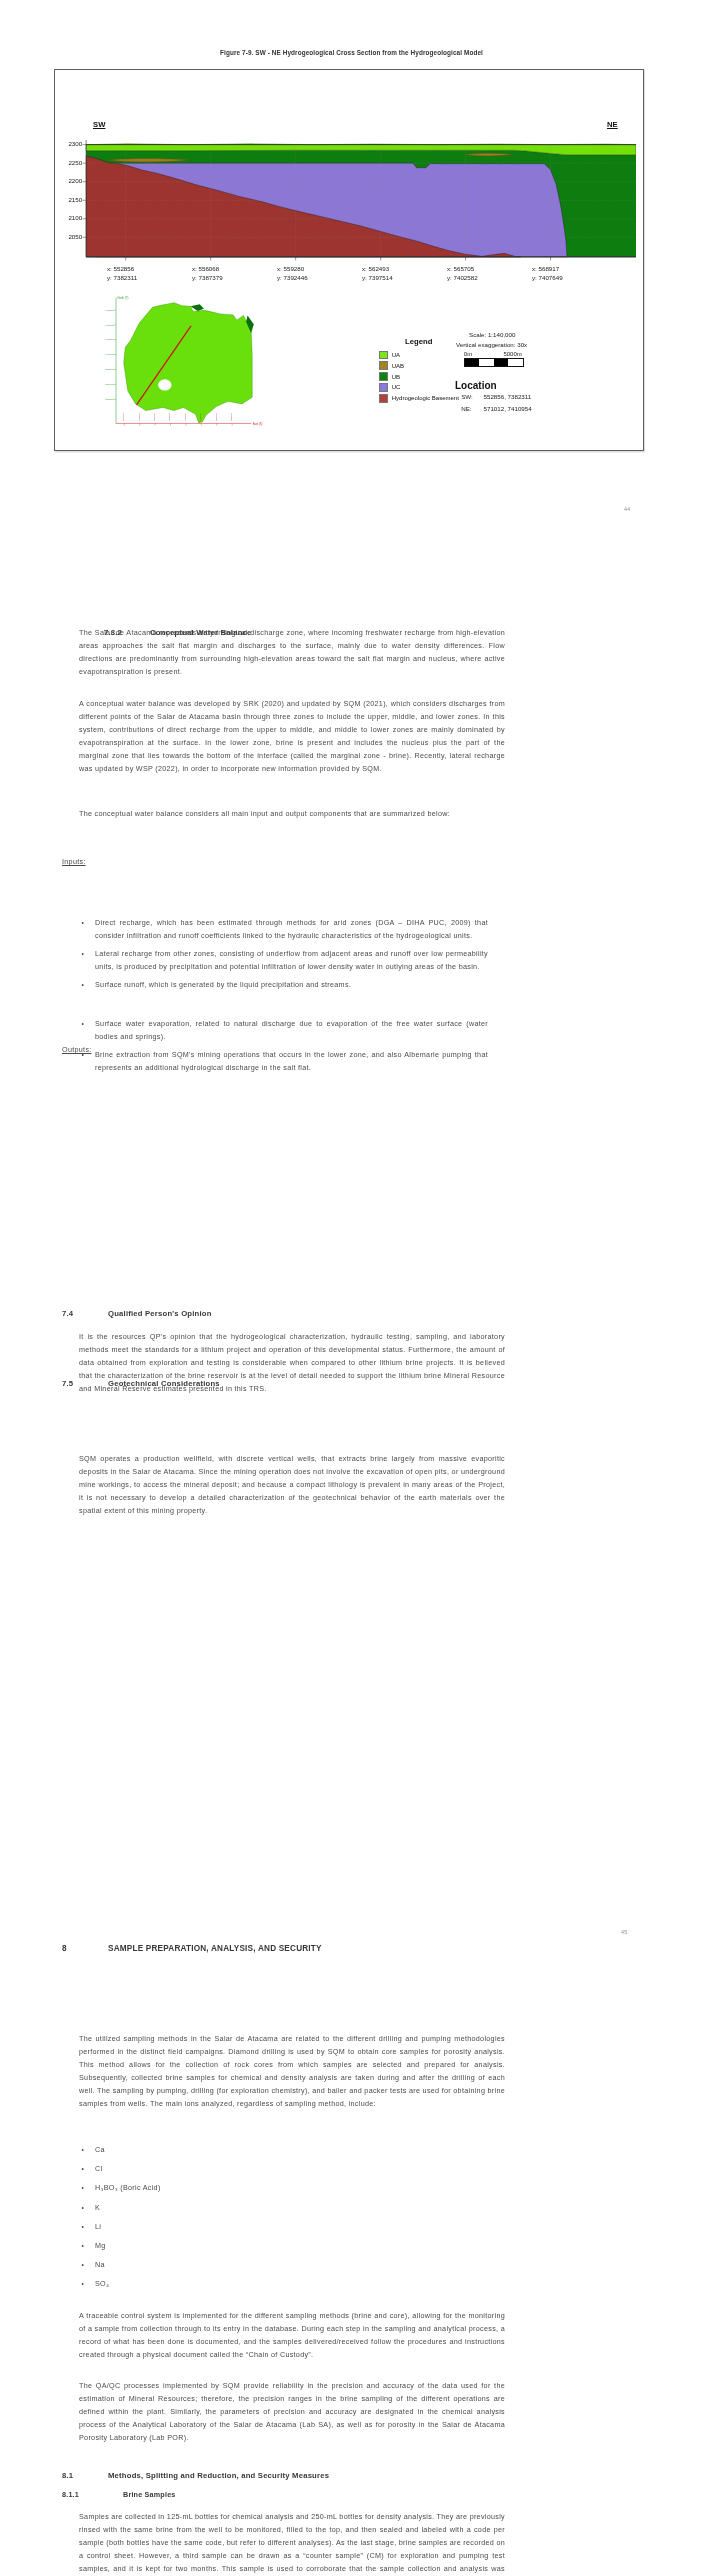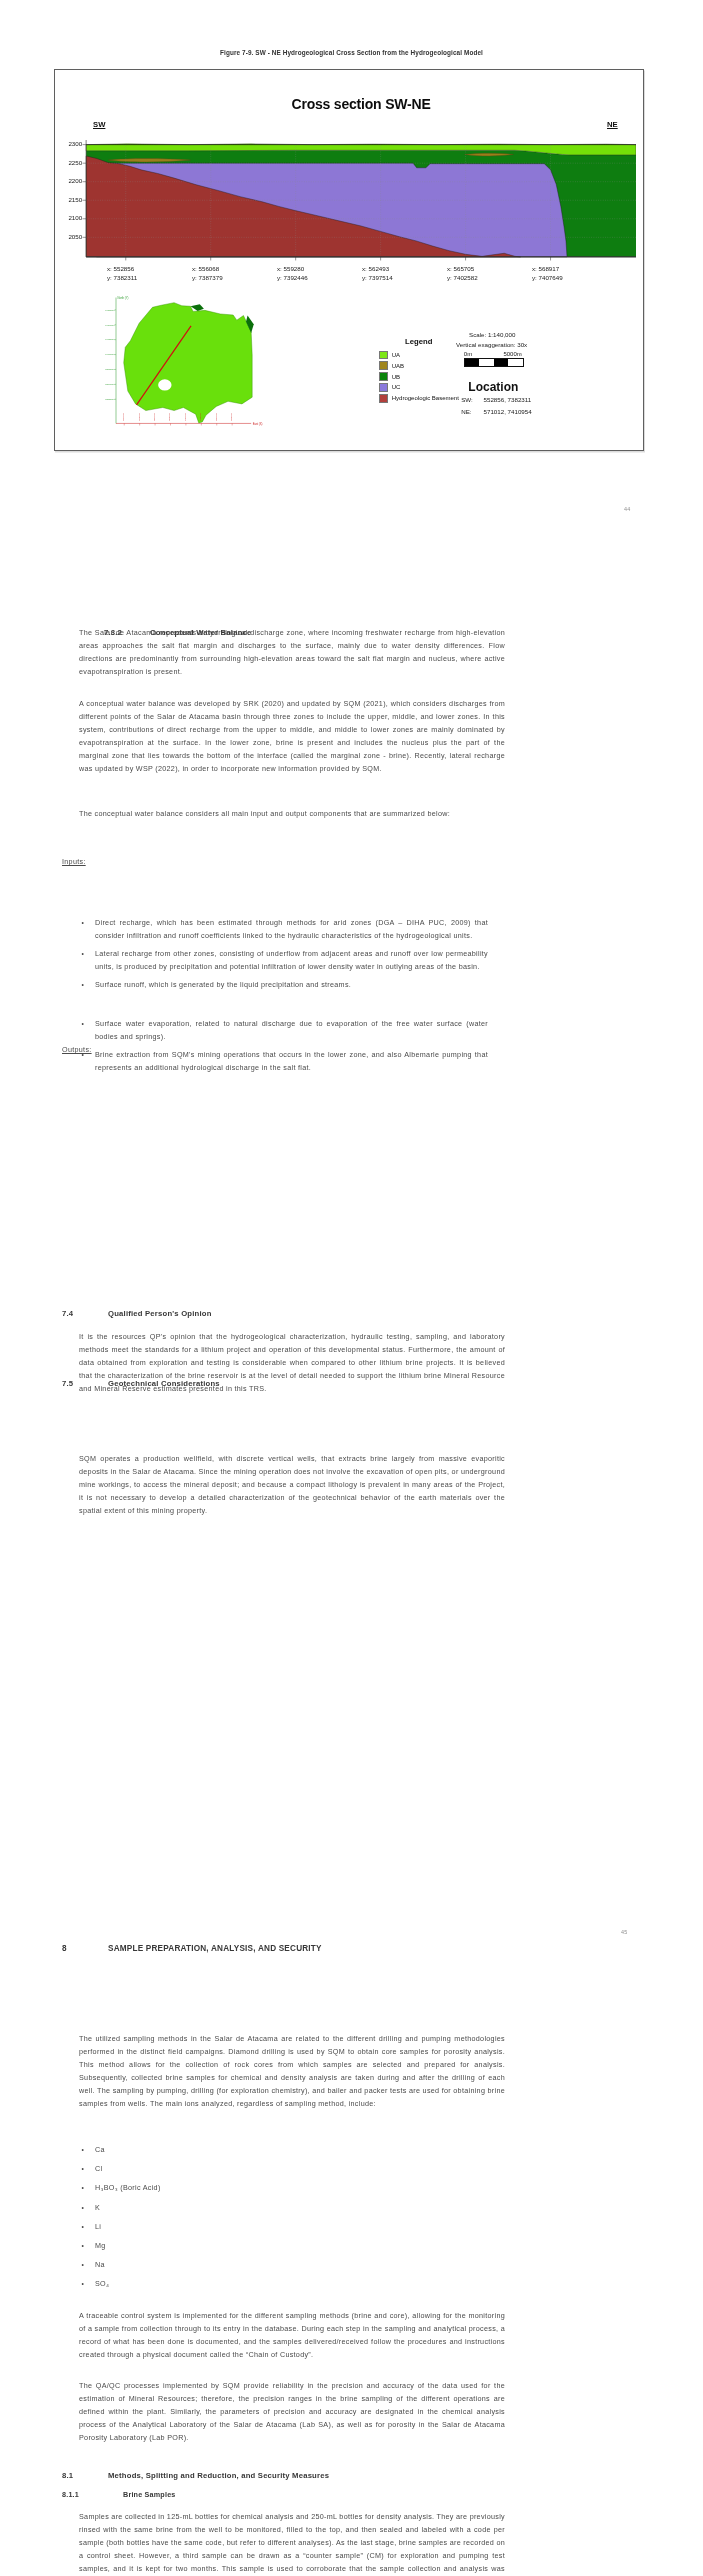--- a/index.html
+++ b/index.html
@@ -36,21 +36,21 @@
   .legend .lb{font-size:6px;color:#111;white-space:nowrap;}
   
   .scaleblock{left:400px;top:261px;width:134px;font-size:6.2px;color:#1a1a1a;}
   .scale-line{margin-left:14px;}
   .ve-line{margin-top:3.1px;margin-left:1px;}
   .bar-labels{margin-top:3.1px;margin-left:8.8px;width:58px;display:flex;justify-content:space-between;font-size:6px;}
   .scalebar{margin-top:1px;margin-left:8.8px;width:58px;height:6.7px;border:0.5px solid #111;display:flex;}
   .scalebar span{flex:1;}
   .sb-b{background:#000;} .sb-w{background:#fff;}
   .locblock{left:400px;top:310px;}
-  .loc-title{font-size:12px;font-weight:700;color:#111;margin-bottom:0;text-align:center;}
+  .loc-title{font-size:10px;font-weight:700;color:#111;margin-bottom:0;}
   .loc-row{font-size:6.2px;color:#1a1a1a;line-height:12.4px;margin-left:6.2px;}
   .loc-lab{display:inline-block;width:20.6px;}
   
   .body-p{
     left:79px;width:426px;font-size:7.2px;line-height:13px;color:#4a4a4a;
     text-align:justify;letter-spacing:0.3px;
   }
   .h1{left:62px;font-size:8.2px;font-weight:700;color:#383838;letter-spacing:0.2px;}
   .h2{left:62px;font-size:7.7px;font-weight:700;color:#383838;letter-spacing:0.2px;}
   .h3{left:62px;font-size:7.2px;font-weight:700;color:#383838;letter-spacing:0.2px;}
@@ -71,21 +71,20 @@
   .map-axlab-n{font-size:5.2px;fill:#2e9b2e;}
   .map-axlab-e{font-size:5.2px;fill:#cc2222;}
 </style>
 </head>
 <body>
 
 <div class="abs fig-caption">Figure 7-9. SW - NE Hydrogeological Cross Section from the Hydrogeological Model</div>
 
 <div class="abs fig-box">
 
-  <div class="abs chart-title">Cross section SW-NE</div>
   <div class="abs dir-label" style="left:38px;top:50px;">SW</div>
   <div class="abs dir-label" style="left:552px;top:50px;">NE</div>
 
   <div class="abs yticks">
 
   <div class="ytick">2300</div>
       <div class="ytick">2250</div>
       <div class="ytick">2200</div>
       <div class="ytick">2150</div>
       <div class="ytick">2100</div>

